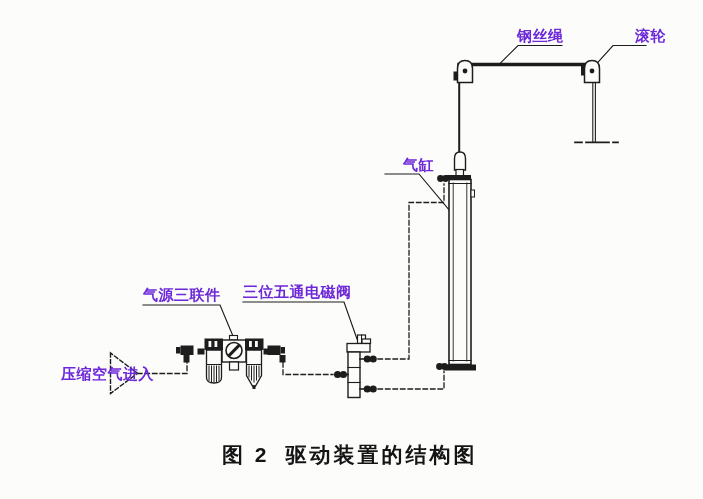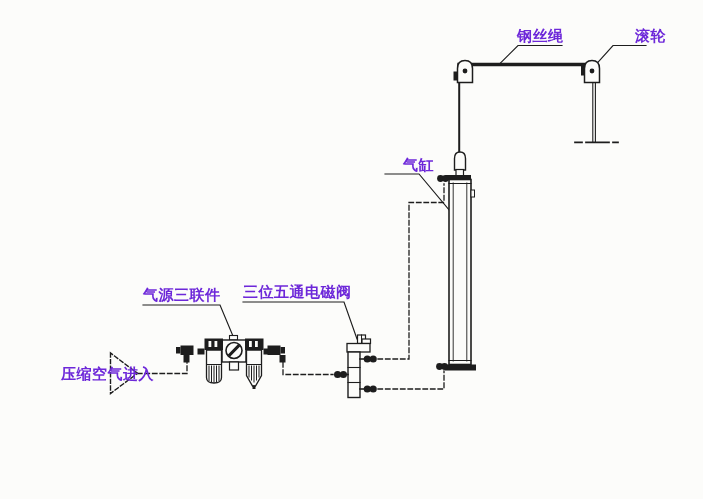--- a/index.html
+++ b/index.html
@@ -176,14 +176,17 @@
     </g>
   </svg>
 
   <div class="lbl lbl-wire-rope">钢丝绳</div>
   <div class="lbl lbl-roller">滚轮</div>
   <div class="lbl lbl-cylinder">气缸</div>
   <div class="lbl lbl-frl">气源三联件</div>
   <div class="lbl lbl-valve">三位五通电磁阀</div>
   <div class="lbl lbl-inlet">压缩空气进入</div>
 
+  <div class="caption">
+    <span class="cap-num">图 2</span><span class="cap-title">驱动装置的结构图</span>
+  </div>
 
 </div>
 
 </body></html>

